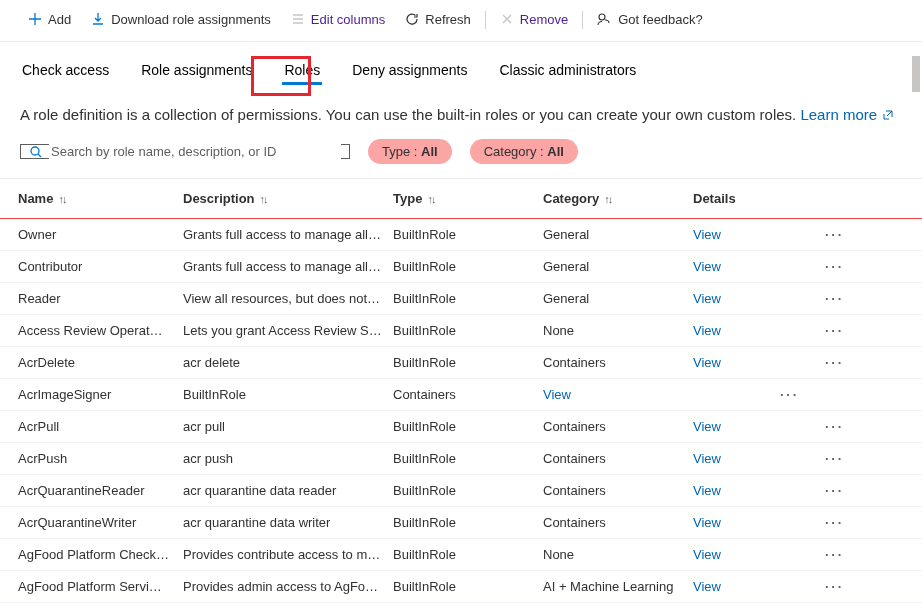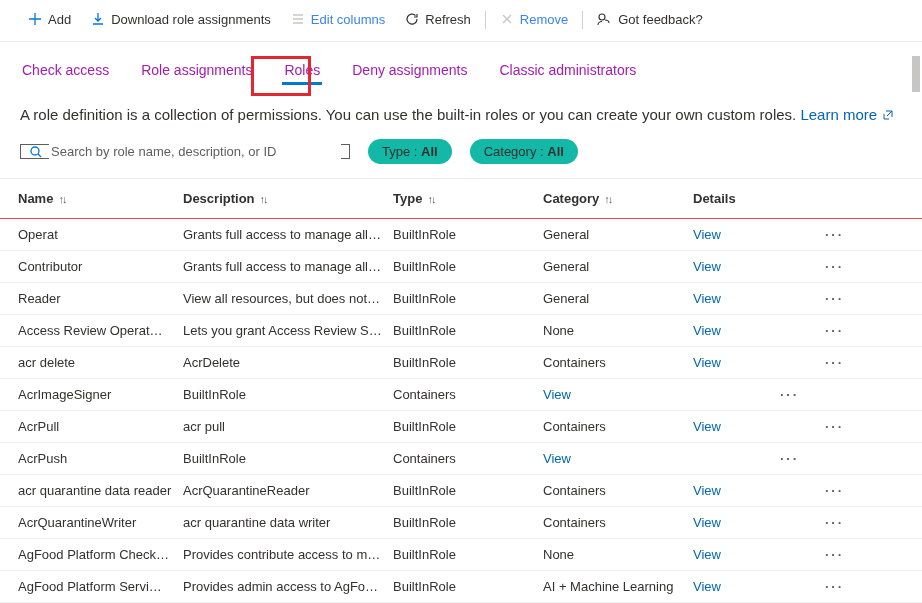--- a/index.html
+++ b/index.html
@@ -23,39 +23,39 @@
   }
   .toolbar-btn {
     display: inline-flex;
     align-items: flex-start;
     gap: 6px;
     padding: 4px 10px;
     color: #323130;
     cursor: pointer;
     font-size: 13px;
   }
-  .toolbar-btn.disabled { color: #3b82f6; }
+  .toolbar-btn.disabled { color: #4c1d95; }
   .toolbar-sep {
     width: 1px;
     height: 18px;
     background: #d2d0ce;
     margin: 0 4px;
   }
   .icon { display: inline-flex; }
   .icon svg { display: block; }
   .tabs {
     display: flex;
     gap: 28px;
     padding: 16px 20px 0;
   }
   .tab {
     padding: 4px 2px 12px;
     cursor: pointer;
     font-size: 14px;
-    color: #a21caf;
+    color: #000000;
     position: relative;
   }
   .tab.active::after {
     content: "";
     position: absolute;
     left: 0; right: 0; bottom: 5px;
     height: 3px;
     background: #0078d4;
   }
   .highlight-box {
@@ -88,21 +88,21 @@
   }
   .search-box input {
     border: none;
     outline: none;
     flex: 1;
     font-size: 13px;
     color: #323130;
   }
   .search-box input::placeholder { color: #605e5c; }
   .pill {
-    background: #14b8a6;
+    background: #fca5a5;
     border-radius: 16px;
     padding: 5px 14px;
     font-size: 13px;
     cursor: pointer;
   }
   .pill b { font-weight: 600; }
   .table-wrap {
     border-top: 1px solid #edebe9;
   }
   .thead, .row {
@@ -257,21 +257,21 @@
         <span>Category</span>
         <span class="sort-icon">↑↓</span>
       </div>
     <div class="cell">
         <span>Details</span>
       </div>
     <div class="cell"></div>
   </div>
   <div id="tbody">
       <div class="row">
-        <div class="cell">Operat</div>
+        <div class="cell">Owner</div>
         <div class="cell">Grants full access to manage all res…</div>
         <div class="cell">BuiltInRole</div>
         <div class="cell">General</div>
         <div class="cell link">View</div>
         <div class="more-cell">···</div>
       </div>
       <div class="row">
         <div class="cell">Contributor</div>
         <div class="cell">Grants full access to manage all res…</div>
         <div class="cell">BuiltInRole</div>
@@ -289,22 +289,22 @@
       </div>
       <div class="row">
         <div class="cell">Access Review Operat…</div>
         <div class="cell">Lets you grant Access Review Syste…</div>
         <div class="cell">BuiltInRole</div>
         <div class="cell">None</div>
         <div class="cell link">View</div>
         <div class="more-cell">···</div>
       </div>
       <div class="row">
+        <div class="cell">AcrDelete</div>
         <div class="cell">acr delete</div>
-        <div class="cell">AcrDelete</div>
         <div class="cell">BuiltInRole</div>
         <div class="cell">Containers</div>
         <div class="cell link">View</div>
         <div class="more-cell">···</div>
       </div>
       <div class="row">
         <div class="cell">AcrImageSigner</div>
         <div class="cell">BuiltInRole</div>
         <div class="cell">Containers</div>
         <div class="cell link">View</div>
@@ -313,28 +313,29 @@
       <div class="row">
         <div class="cell">AcrPull</div>
         <div class="cell">acr pull</div>
         <div class="cell">BuiltInRole</div>
         <div class="cell">Containers</div>
         <div class="cell link">View</div>
         <div class="more-cell">···</div>
       </div>
       <div class="row">
         <div class="cell">AcrPush</div>
-        <div class="cell">BuiltInRole</div>
-        <div class="cell">Containers</div>
-        <div class="cell link">View</div>
-        <div class="more-cell">···</div>
-      </div>
-      <div class="row">
+        <div class="cell">acr push</div>
+        <div class="cell">BuiltInRole</div>
+        <div class="cell">Containers</div>
+        <div class="cell link">View</div>
+        <div class="more-cell">···</div>
+      </div>
+      <div class="row">
+        <div class="cell">AcrQuarantineReader</div>
         <div class="cell">acr quarantine data reader</div>
-        <div class="cell">AcrQuarantineReader</div>
         <div class="cell">BuiltInRole</div>
         <div class="cell">Containers</div>
         <div class="cell link">View</div>
         <div class="more-cell">···</div>
       </div>
       <div class="row">
         <div class="cell">AcrQuarantineWriter</div>
         <div class="cell">acr quarantine data writer</div>
         <div class="cell">BuiltInRole</div>
         <div class="cell">Containers</div>

